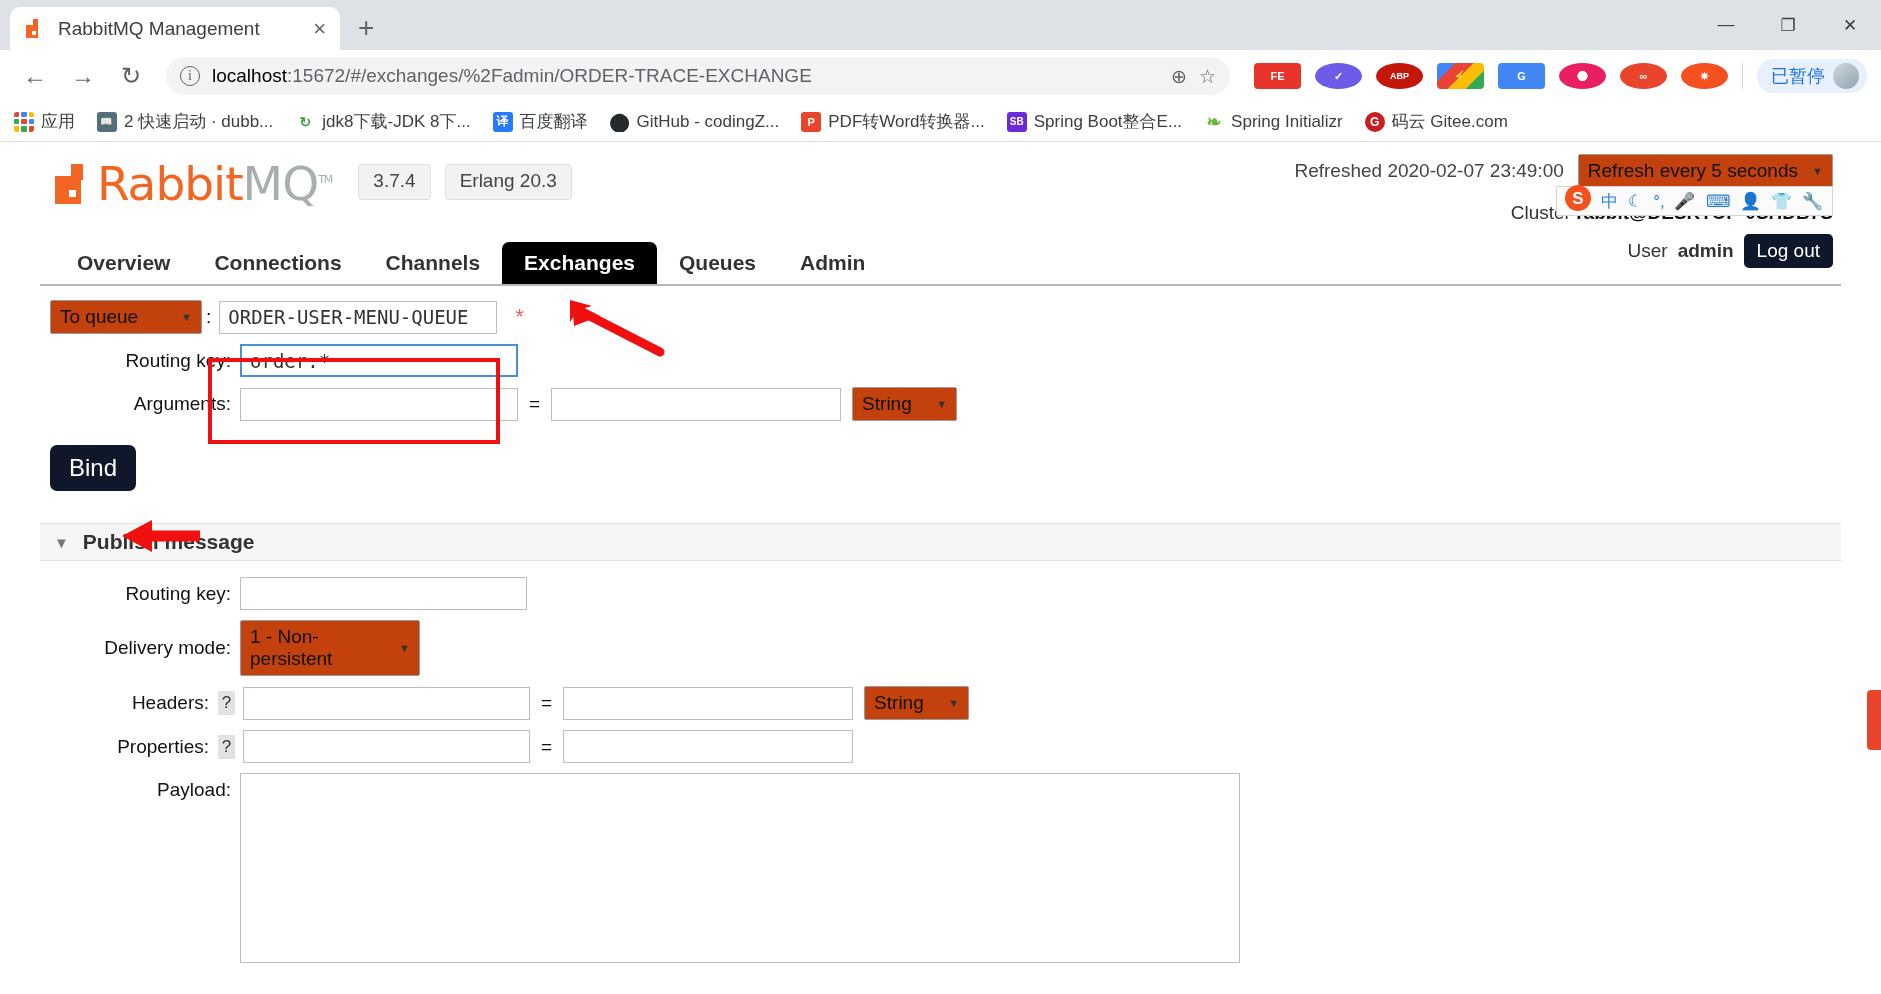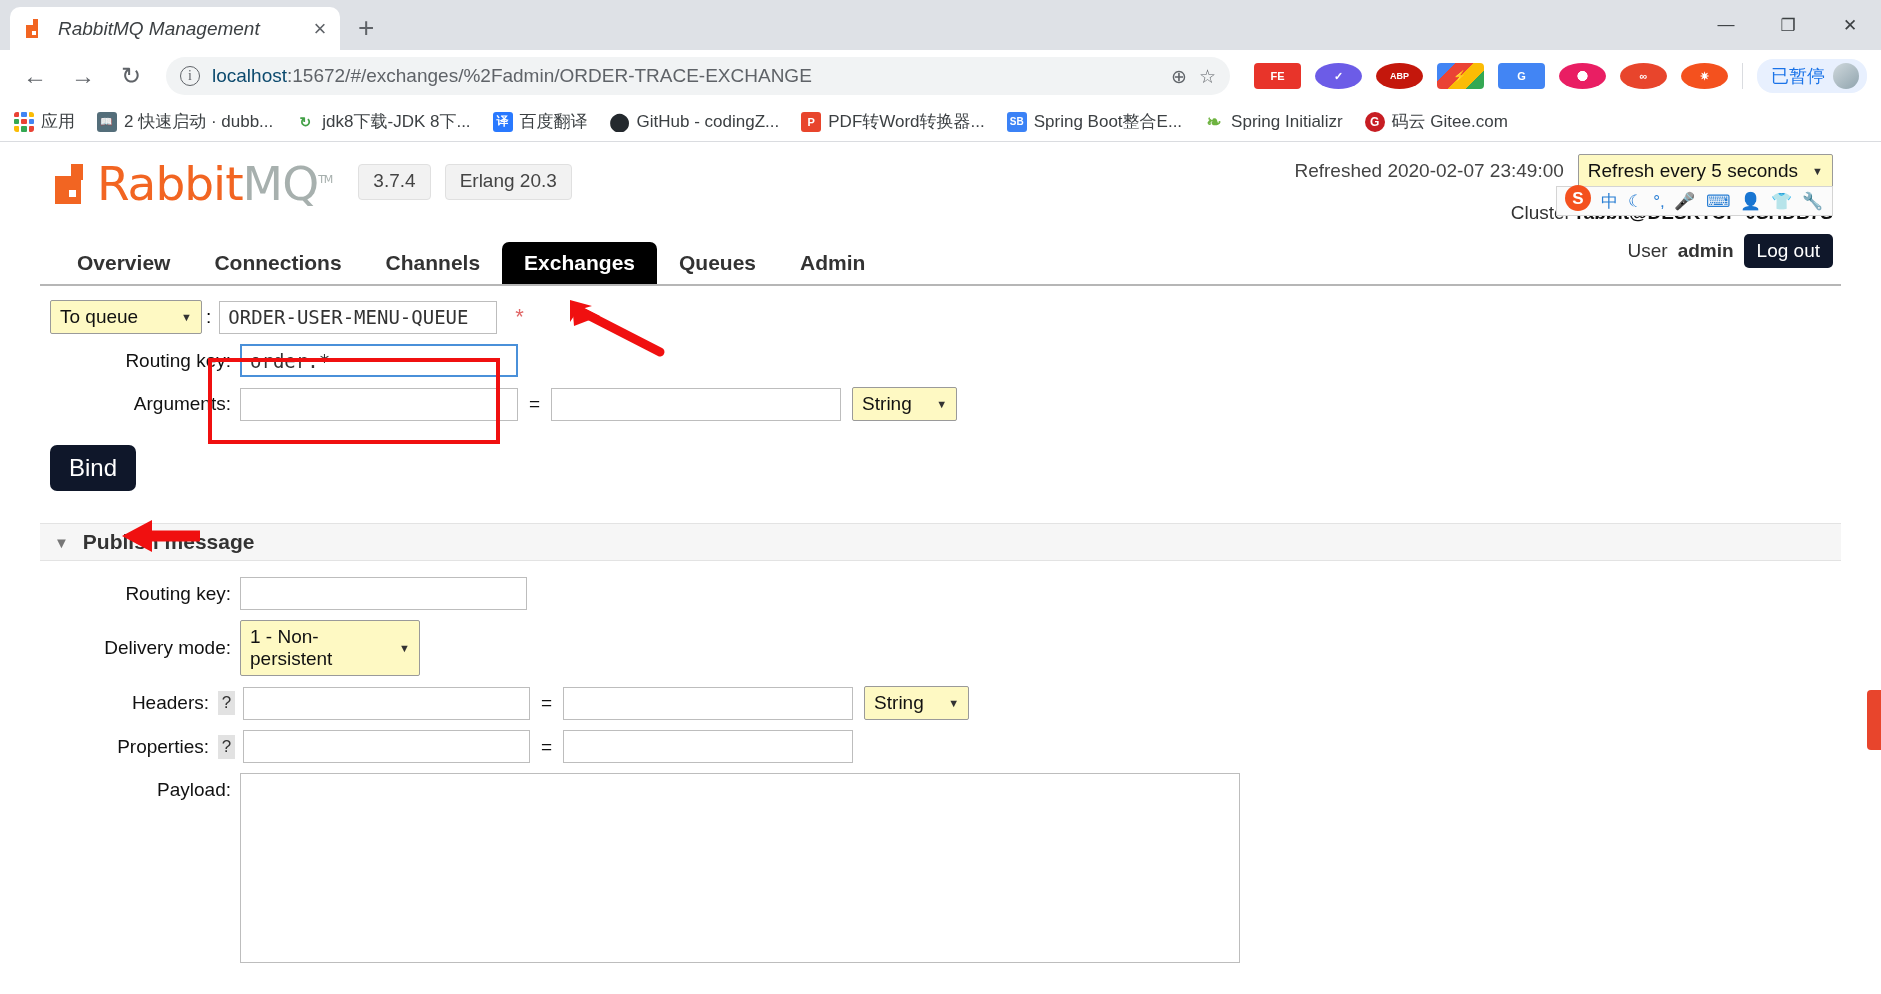--- a/index.html
+++ b/index.html
@@ -9,42 +9,42 @@
     font-family:"Liberation Sans", sans-serif;
     background:#ffffff; position:relative;
   }
 
   
   .browser { width:1881px; background:#dee1e6; }
   .tabstrip { height:50px; display:flex; align-items:flex-end; padding-left:10px; position:relative; }
   .tab {
     width:330px; height:43px; background:#fff;
     border-radius:10px 10px 0 0; display:flex; align-items:center;
-    padding:0 14px; gap:12px; position:relative;font-style:italic;
+    padding:0 14px; gap:12px; position:relative;
   }
   .tab-favicon { width:22px; height:22px; flex:0 0 22px; position:relative; }
   .tab-title { font-size:19px; color:#3c4043; flex:1; white-space:nowrap; overflow:hidden; }
   .tab-close { font-size:22px; color:#5f6368; line-height:1; cursor:pointer; }
   .newtab { font-size:28px; color:#5f6368; margin-left:18px; margin-bottom:6px; cursor:pointer; }
   .winctrls { position:absolute; right:0; top:0; height:50px; display:flex; align-items:center; }
   .winbtn { width:62px; height:50px; display:flex; align-items:center; justify-content:center;
             color:#3c4043; font-size:17px; cursor:pointer; }
 
   .toolbar { height:52px; background:#fff; display:flex; align-items:center; padding:0 14px; gap:6px; }
   .navbtn { width:42px; height:42px; display:flex; align-items:center; justify-content:center;
             color:#5f6368; font-size:24px; border-radius:50%; cursor:pointer; }
   .omnibox {
     flex:1; height:38px; background:#f1f3f4; border-radius:20px;
     display:flex; align-items:center; padding:0 14px; gap:12px; margin:0 8px;
   }
   .omni-info { width:20px; height:20px; border:1.6px solid #5f6368; border-radius:50%;
     color:#5f6368; font-size:14px; display:flex; align-items:center; justify-content:center;
     font-family:"Liberation Serif", serif; flex:0 0 20px; }
   .omni-url { font-size:19px; color:#5f6368; white-space:nowrap; }
-  .omni-url b { color:#0c4a6e; font-weight:400; }
+  .omni-url b { color:#000000; font-weight:400; }
   .omni-ic { color:#5f6368; font-size:19px; cursor:pointer; }
   .ext-row { display:flex; align-items:center; gap:14px; padding-left:10px; }
   .ext { width:47px; height:26px; border-radius:4px; font-size:11px; color:#fff;
     display:flex; align-items:center; justify-content:center; font-weight:bold; cursor:pointer; }
   .vsep { width:1px; height:26px; background:#dadce0; }
   .paused { display:flex; align-items:center; gap:8px; background:#e8f0fe;
     border-radius:16px; padding:4px 8px 4px 14px; cursor:pointer; }
   .paused-txt { color:#1a73e8; font-size:18px; }
   .avatar { width:26px; height:26px; border-radius:50%;
     background:linear-gradient(140deg,#cfd8dc,#90a4ae); }
@@ -75,21 +75,21 @@
   .logo-txt .b { color:#a7b0ae; }
   .logo-tm { font-size:11px; color:#a7b0ae; vertical-align:super; }
   .pill { background:#f2f2f2; border:1px solid #e0e0e0; border-radius:4px;
     padding:5px 14px; font-size:19px; color:#444; }
   .pills { display:flex; gap:14px; margin-bottom:4px; }
 
   .head-right { position:absolute; right:8px; top:12px; text-align:right; }
   .refresh-row { display:flex; align-items:center; justify-content:flex-end; gap:14px; }
   .refresh-txt { font-size:19px; color:#444; }
   .sel {
-    border:1px solid #9a9a9a; background:#fef9c3; border-radius:2px;
+    border:1px solid #9a9a9a; background:#c2410c; border-radius:2px;
     font-size:19px; color:#111; padding:5px 34px 5px 9px; position:relative;
     display:inline-flex; align-items:center; cursor:pointer;
     font-family:"Liberation Sans", sans-serif;
   }
   .sel::after { content:"▼"; position:absolute; right:9px; font-size:11px; color:#333; }
   .cluster { font-size:19px; color:#333; margin-top:14px; }
   .cluster b { font-weight:bold; color:#111; }
   .userline { font-size:19px; color:#333; margin-top:10px;
     display:flex; align-items:center; justify-content:flex-end; gap:10px; }
   .userline b { font-weight:bold; }
@@ -223,21 +223,21 @@
     </div>
     <div class="bm">
       <span class="bm-ic" style="background:#fff;color:#24292e;font-size:18px">⬤</span>
       <span class="bm-lb">GitHub - codingZ...</span>
     </div>
     <div class="bm">
       <span class="bm-ic" style="background:#e8452c;font-size:11px">P</span>
       <span class="bm-lb">PDF转Word转换器...</span>
     </div>
     <div class="bm">
-      <span class="bm-ic" style="background:#3b82f6;font-size:10px">SB</span>
+      <span class="bm-ic" style="background:#6d28d9;font-size:10px">SB</span>
       <span class="bm-lb">Spring Boot整合E...</span>
     </div>
     <div class="bm">
       <span class="bm-ic" style="background:#fff;color:#6db33f;font-size:18px">❧</span>
       <span class="bm-lb">Spring Initializr</span>
     </div>
     <div class="bm">
       <span class="bm-ic" style="background:#c71d23;border-radius:50%;font-size:12px">G</span>
       <span class="bm-lb">码云 Gitee.com</span>
     </div>

